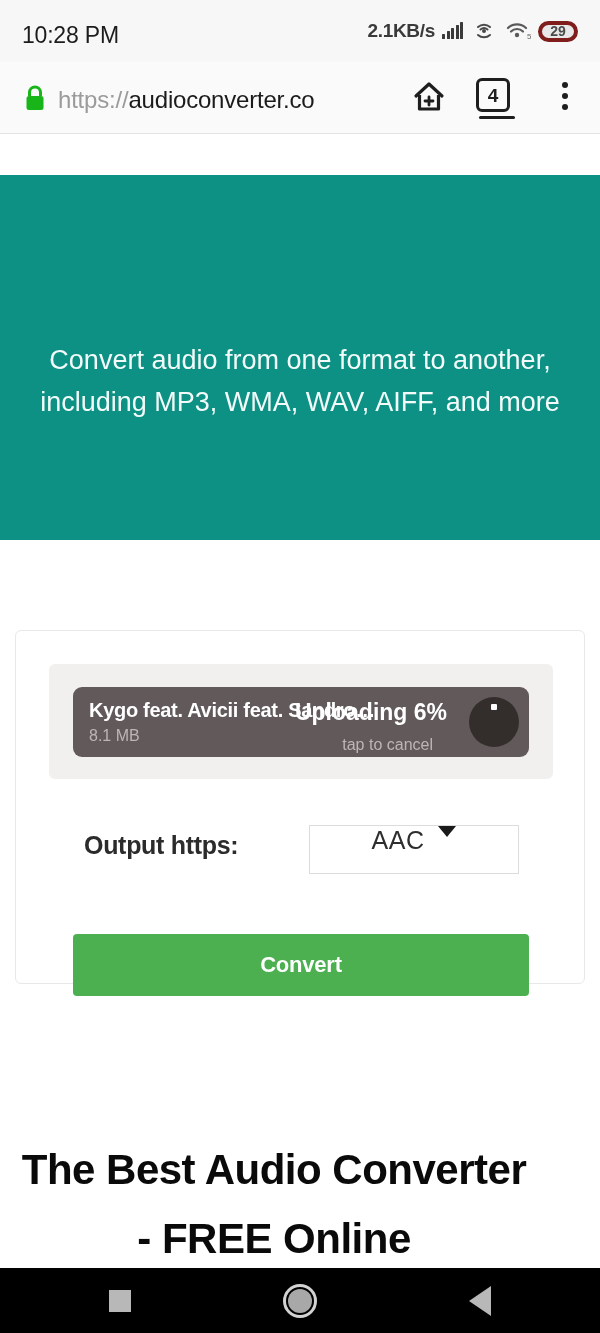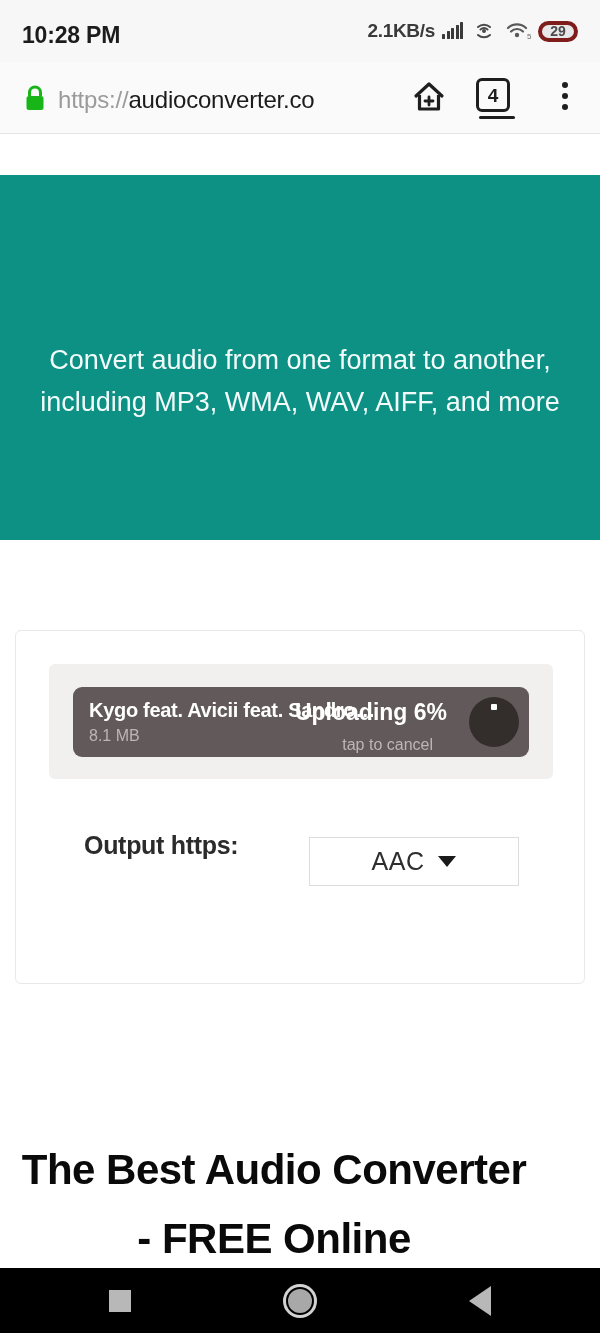--- a/index.html
+++ b/index.html
@@ -12,21 +12,21 @@
   }
 
   
   .statusbar{
     position:absolute; top:0; left:0; width:600px; height:62px;
     background:#f7f7f7;
     display:flex; align-items:center;
   }
   .sb-time{
     position:absolute; left:22px; top:22px;
-    font-size:23px; font-weight:bold; color:#1c1c1c;
+    font-size:23px; font-weight:normal; color:#1c1c1c;
     letter-spacing:-0.2px;
   }
   .sb-right{
     position:absolute; right:22px; top:20px;
     display:flex; align-items:center; gap:9px;
   }
   .sb-net{ font-size:19px; font-weight:bold; color:#3a3a3a; letter-spacing:-0.3px;}
   .sb-bars{ display:flex; align-items:flex-end; gap:1.5px; height:16px; margin-left:-2px;}
   .sb-bars i{ display:block; width:3px; background:#3a3a3a; border-radius:0.5px;}
   .sb-bars i:nth-child(1){height:5px;}
@@ -138,23 +138,23 @@
   }
 
   .fmtrow{
     position:absolute; top:190px; left:0; width:570px; height:52px;
   }
   .fmtlabel{
     position:absolute; left:68px; top:10px;
     font-size:25px; font-weight:bold; color:#2b2b2b; letter-spacing:-0.3px;
   }
   .select{
-    position:absolute; left:293px; top:16px; width:210px; height:49px;
+    position:absolute; left:293px; top:4px; width:210px; height:49px;
     border:1px solid #dcdcdc; background:#ffffff;
-    display:flex; align-items:center; justify-content:center; gap:14px;
+    display:flex; align-items:flex-start; justify-content:center; gap:14px;
     cursor:pointer;
   }
   .select span{ font-size:25px; color:#2e2e2e; letter-spacing:0.5px;}
   .caret{
     width:0;height:0;border-left:9px solid transparent;border-right:9px solid transparent;
     border-top:11px solid #1a1a1a;
   }
 
   .convert{
     position:absolute; top:303px; left:57px; width:456px; height:62px;
@@ -276,20 +276,21 @@
     </div>
 
     <div class="fmtrow">
       <div class="fmtlabel">Output https:</div>
       <div class="select">
         <span>AAC</span>
         <span class="caret"></span>
       </div>
     </div>
 
+    <button class="convert">Convert</button>
   </div>
 
   <div class="lowhead">The Best Audio Converter - FREE Online</div>
 </div>
 
 <div class="navbar">
   <div class="nb">
     <div class="nb-square"></div>
   </div>
   <div class="nb">

